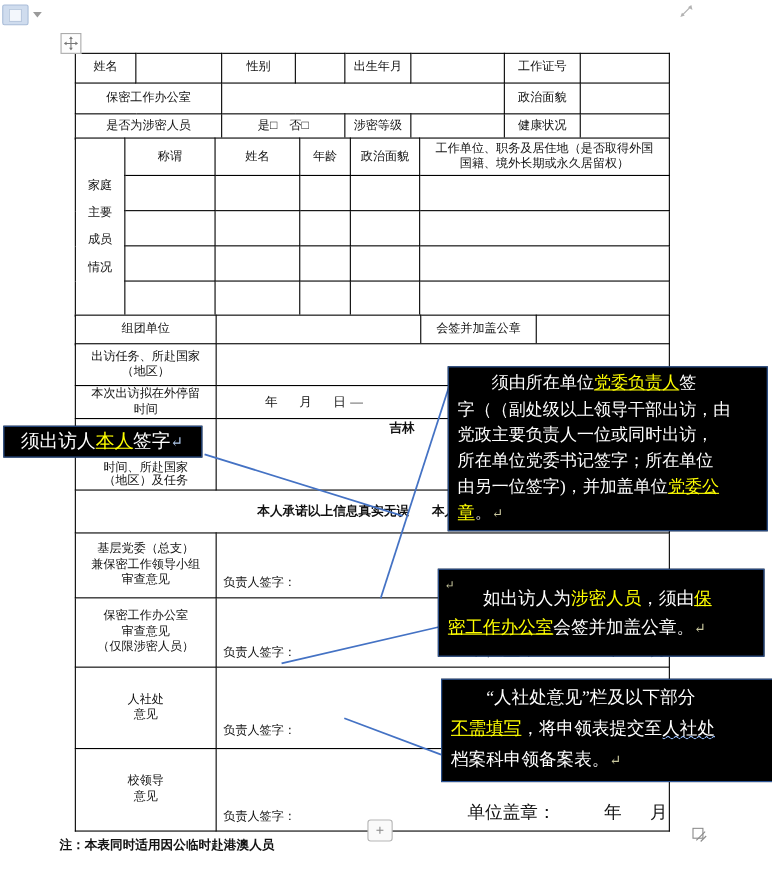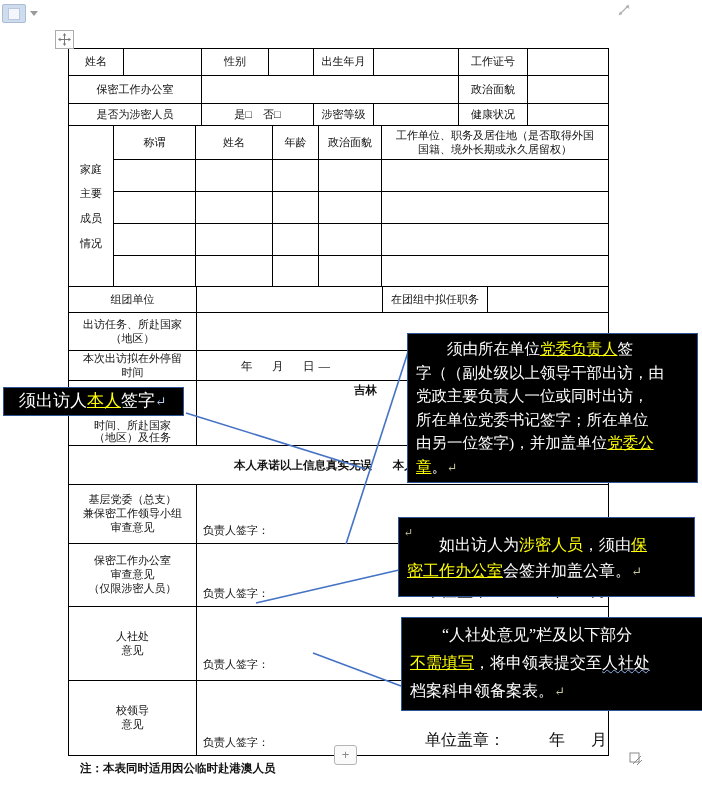--- a/index.html
+++ b/index.html
@@ -16,21 +16,21 @@
   .twoline{line-height:13px;}
   .vside{display:flex;flex-direction:column;justify-content:center;gap:11px;}
   .botlines{position:absolute;left:0;bottom:2px;width:100%;line-height:12px;}
   .sign{position:absolute;left:6px;bottom:5px;font-size:11px;white-space:nowrap;}
   .sealgrp{position:absolute;left:228px;bottom:5px;font-size:16px;white-space:nowrap;}
   .sealgrp .ysp{margin-left:40px;} .sealgrp .msp{margin-left:22px;} .sealgrp .dsp{margin-left:22px;}
   .stayval{position:absolute;left:44px;top:50%;transform:translateY(-50%);font-size:11.5px;letter-spacing:4px;white-space:nowrap;}
   .frag{position:absolute;left:157px;top:2px;font-size:11.5px;font-weight:bold;white-space:nowrap;}
   .promise-text{font-weight:bold;font-size:11.5px;}
   .promise-sign{font-weight:bold;font-size:11.5px;margin-left:18px;}
-  .note{position:absolute;left:80px;top:761px;font-size:11.5px;font-weight:bold;z-index:1;}
+  .note{position:absolute;left:54px;top:761px;font-size:11.5px;font-weight:bold;z-index:1;}
   
   .callout{position:absolute;background:#000000;border:1px solid #2d5596;color:#fff;
            z-index:5;box-sizing:border-box;}
   .cl-line{white-space:nowrap;overflow:hidden;}
   .callout .hlu{color:#ffff00;text-decoration:underline;}
   .callout .hl{color:#ffff00;}
   .callout .wavy{text-decoration:underline;text-decoration-style:wavy;text-decoration-color:#8fb4f0;text-decoration-thickness:1px;}
   .callout .mark{color:#c9c79e;font-size:0.8em;}
   .callout .mark-blue{color:#aec6e8;}
   .co-self{left:3px;top:387px;width:181px;height:29px;font-size:17px;line-height:26px;padding-left:15px;}
@@ -194,21 +194,21 @@
     <colgroup>
         <col style="width:128px">
         <col style="width:186px">
         <col style="width:105px">
         <col style="width:121px">
       </colgroup>
     <tbody>
         <tr style="height:27px">
       <td>组团单位</td>
       <td></td>
-      <td>在团组中拟任职务</td>
+      <td>会签并加盖公章</td>
       <td></td>
     </tr>
   </tbody>
     </table>
 
   <table class="f" style="top:312px;width:540px">
     <colgroup>
         <col style="width:128px">
         <col style="width:412px">
       </colgroup>

